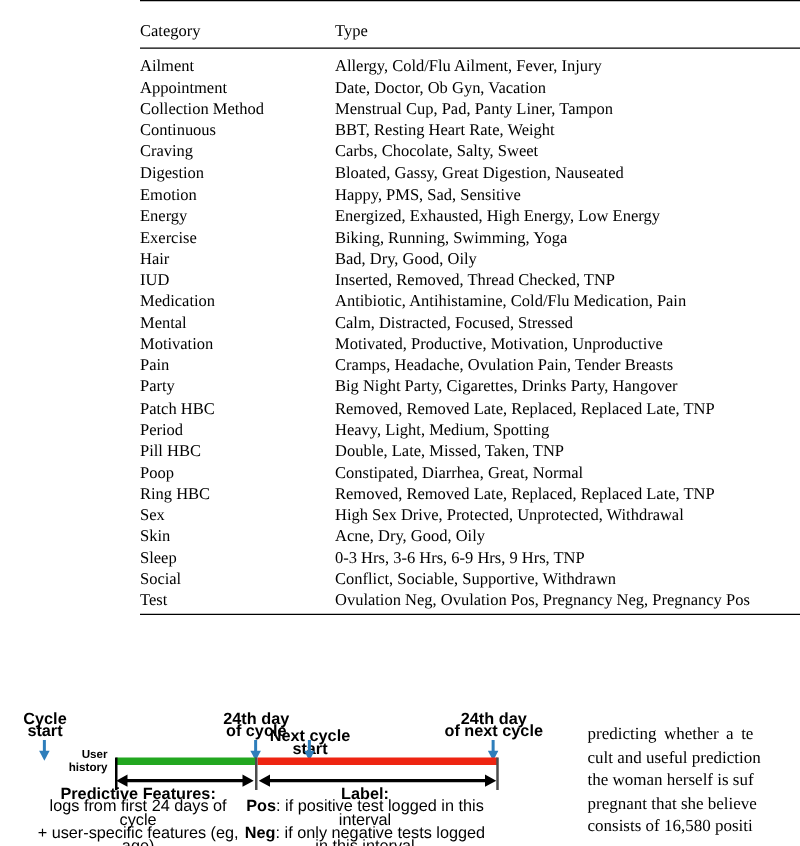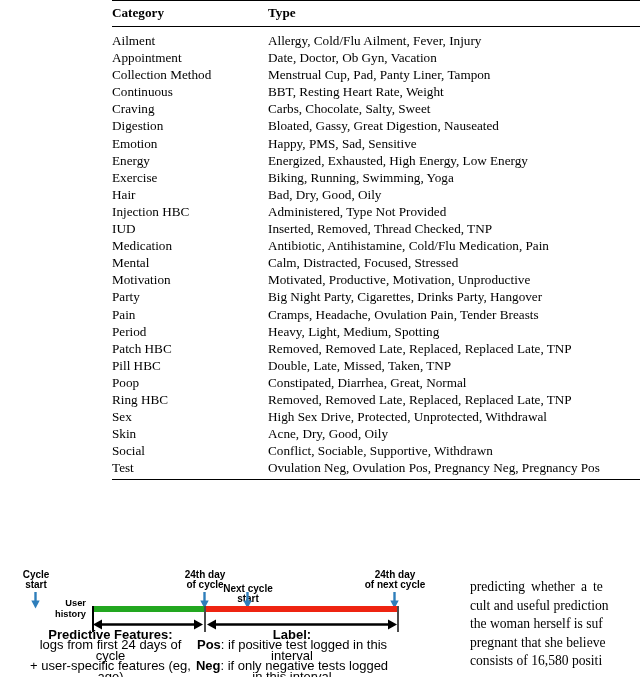--- a/index.html
+++ b/index.html
@@ -24,23 +24,23 @@
     width: 528px;
   }
   table.cat-table {
     border-collapse: collapse;
     width: 528px;
     font-family: "Liberation Serif", serif;
   }
   table.cat-table thead th {
     text-align: left;
     font-family: "Liberation Serif", serif;
-    font-weight: bold;
+    font-weight: normal;
     font-size: 13.2px;
-    padding: 4px 0 5px 0;
+    padding: 16px 0 5px 0;
     white-space: nowrap;
   }
   table.cat-table tbody td {
     text-align: left;
     font-size: 13.2px;
     line-height: 17.1px;
     padding: 0;
     white-space: nowrap;
   }
   .col-cat { width: 156px; }
@@ -63,21 +63,21 @@
     position: absolute;
     left: 0px;
     top: 566px;
     width: 440px;
     height: 111px;
     font-family: "Liberation Sans", sans-serif;
   }
   .tl-caption {
     position: absolute;
     font-family: "Liberation Sans", sans-serif;
-    font-size: 10px;
+    font-size: 13px;
     font-weight: bold;
     line-height: 10.2px;
     color: #000;
     text-align: center;
     white-space: nowrap;
   }
   .tl-arrow {
     position: absolute;
     width: 9px;
     height: 17px;
@@ -186,74 +186,74 @@
         </tr>
         <tr>
           <td class="col-cat">Exercise</td>
           <td class="col-type">Biking, Running, Swimming, Yoga</td>
         </tr>
         <tr>
           <td class="col-cat">Hair</td>
           <td class="col-type">Bad, Dry, Good, Oily</td>
         </tr>
         <tr>
-          <td class="col-cat">Injection HBC</td>
-          <td class="col-type">Administered, Type Not Provided</td>
-        </tr>
-        <tr>
           <td class="col-cat">IUD</td>
           <td class="col-type">Inserted, Removed, Thread Checked, TNP</td>
         </tr>
         <tr>
           <td class="col-cat">Medication</td>
           <td class="col-type">Antibiotic, Antihistamine, Cold/Flu Medication, Pain</td>
         </tr>
         <tr>
           <td class="col-cat">Mental</td>
           <td class="col-type">Calm, Distracted, Focused, Stressed</td>
         </tr>
         <tr>
           <td class="col-cat">Motivation</td>
           <td class="col-type">Motivated, Productive, Motivation, Unproductive</td>
         </tr>
         <tr>
+          <td class="col-cat">Pain</td>
+          <td class="col-type">Cramps, Headache, Ovulation Pain, Tender Breasts</td>
+        </tr>
+        <tr>
           <td class="col-cat">Party</td>
           <td class="col-type">Big Night Party, Cigarettes, Drinks Party, Hangover</td>
         </tr>
         <tr>
-          <td class="col-cat">Pain</td>
-          <td class="col-type">Cramps, Headache, Ovulation Pain, Tender Breasts</td>
+          <td class="col-cat">Patch HBC</td>
+          <td class="col-type">Removed, Removed Late, Replaced, Replaced Late, TNP</td>
         </tr>
         <tr>
           <td class="col-cat">Period</td>
           <td class="col-type">Heavy, Light, Medium, Spotting</td>
         </tr>
         <tr>
-          <td class="col-cat">Patch HBC</td>
-          <td class="col-type">Removed, Removed Late, Replaced, Replaced Late, TNP</td>
-        </tr>
-        <tr>
           <td class="col-cat">Pill HBC</td>
           <td class="col-type">Double, Late, Missed, Taken, TNP</td>
         </tr>
         <tr>
           <td class="col-cat">Poop</td>
           <td class="col-type">Constipated, Diarrhea, Great, Normal</td>
         </tr>
         <tr>
           <td class="col-cat">Ring HBC</td>
           <td class="col-type">Removed, Removed Late, Replaced, Replaced Late, TNP</td>
         </tr>
         <tr>
           <td class="col-cat">Sex</td>
           <td class="col-type">High Sex Drive, Protected, Unprotected, Withdrawal</td>
         </tr>
         <tr>
           <td class="col-cat">Skin</td>
           <td class="col-type">Acne, Dry, Good, Oily</td>
+        </tr>
+        <tr>
+          <td class="col-cat">Sleep</td>
+          <td class="col-type">0-3 Hrs, 3-6 Hrs, 6-9 Hrs, 9 Hrs, TNP</td>
         </tr>
         <tr>
           <td class="col-cat">Social</td>
           <td class="col-type">Conflict, Sociable, Supportive, Withdrawn</td>
         </tr>
         <tr>
           <td class="col-cat">Test</td>
           <td class="col-type">Ovulation Neg, Ovulation Pos, Pregnancy Neg, Pregnancy Pos</td>
         </tr>
         <tr class="spacer-bottom rule-bot">

